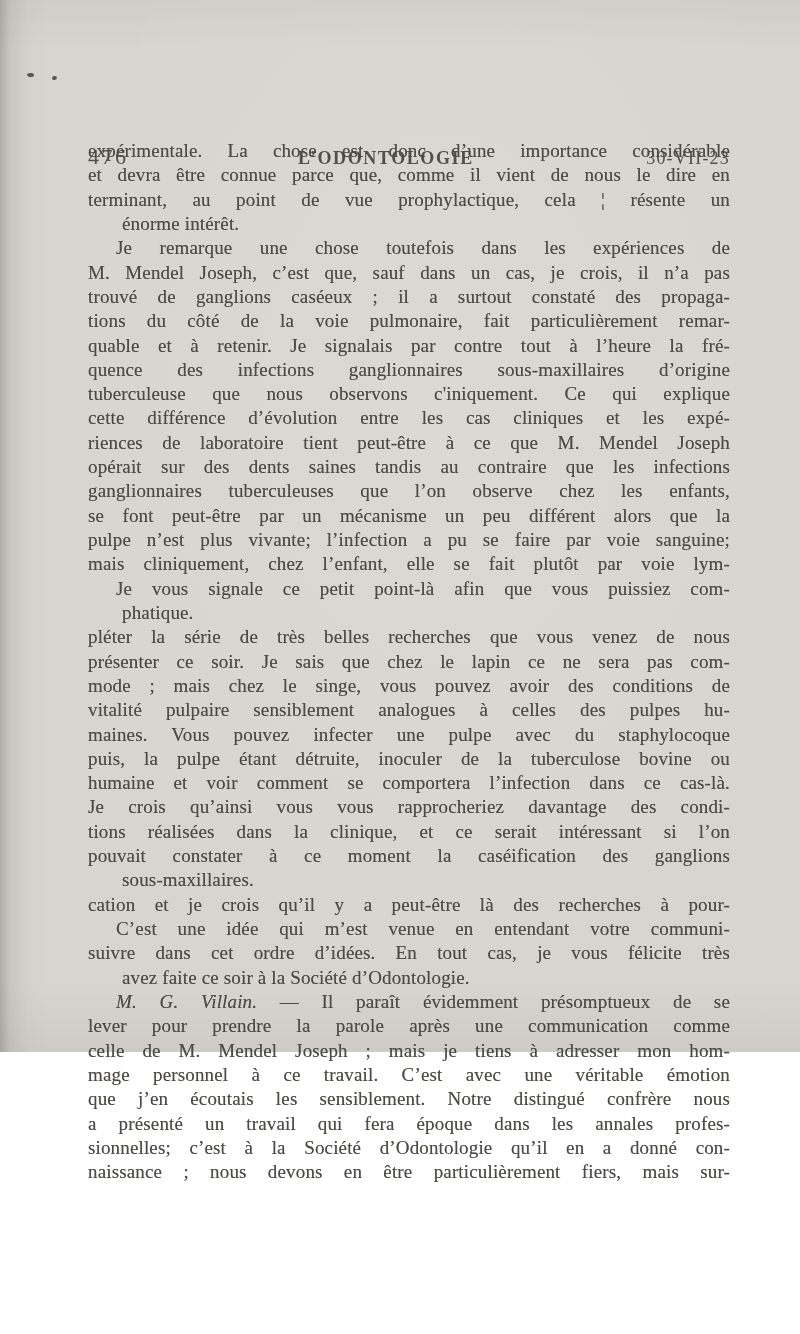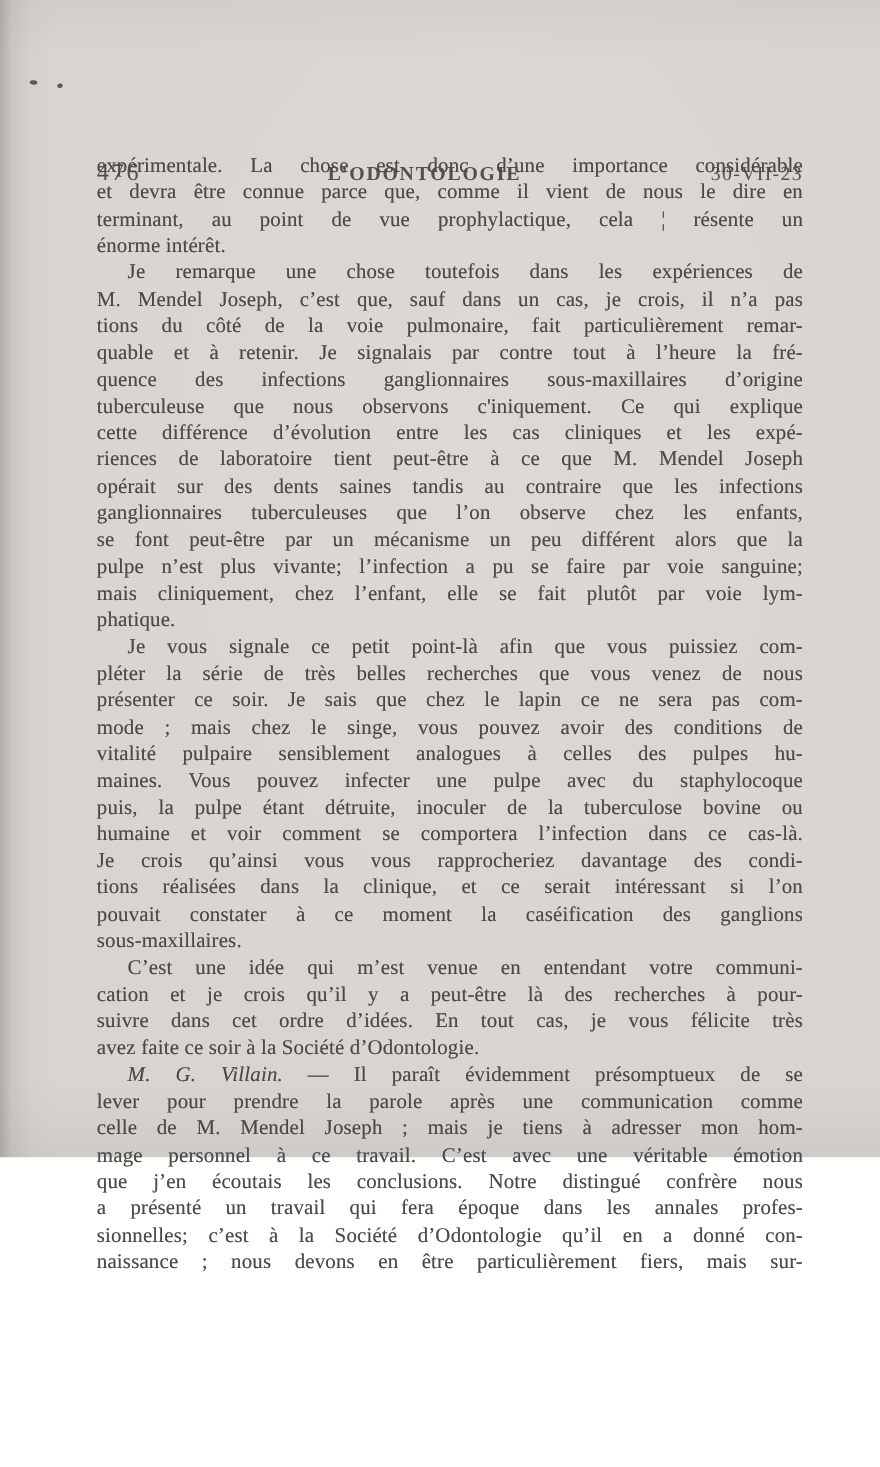--- a/index.html
+++ b/index.html
@@ -64,21 +64,21 @@
     text-shadow: 0 0 0.5px rgba(76,74,70,0.55);
   }
   .line {
     line-height: 24.32px;
     height: 24.32px;
     white-space: nowrap;
     text-align: justify;
     text-align-last: justify;
     font-family: Liberation Serif, serif;
   }
-  .line.last { text-align-last: left; }
+  .line.last { text-align-last: left; margin-left: 34px; }
   .line.indent { text-indent: 28px; }
   .line i { font-style: italic; }
 </style>
 </head>
 <body>
 
 <div class="page">
 
   <div class="ink-speck speck-a"></div>
   <div class="ink-speck speck-b"></div>
@@ -89,51 +89,52 @@
     <span class="issue-date">30-VII-23</span>
   </div>
 
   <div class="text-block">
       <div class="line">expérimentale. La chose est donc d’une importance considérable</div>
       <div class="line">et devra être connue parce que, comme il vient de nous le dire en</div>
       <div class="line">terminant, au point de vue prophylactique, cela ¦ résente un</div>
       <div class="line last">énorme intérêt.</div>
       <div class="line indent">Je remarque une chose toutefois dans les expériences de</div>
       <div class="line">M. Mendel Joseph, c’est que, sauf dans un cas, je crois, il n’a pas</div>
+      <div class="line">trouvé de ganglions caséeux ; il a surtout constaté des propaga-</div>
       <div class="line">tions du côté de la voie pulmonaire, fait particulièrement remar-</div>
       <div class="line">quable et à retenir. Je signalais par contre tout à l’heure la fré-</div>
       <div class="line">quence des infections ganglionnaires sous-maxillaires d’origine</div>
       <div class="line">tuberculeuse que nous observons c'iniquement. Ce qui explique</div>
       <div class="line">cette différence d’évolution entre les cas cliniques et les expé-</div>
       <div class="line">riences de laboratoire tient peut-être à ce que M. Mendel Joseph</div>
       <div class="line">opérait sur des dents saines tandis au contraire que les infections</div>
       <div class="line">ganglionnaires tuberculeuses que l’on observe chez les enfants,</div>
       <div class="line">se font peut-être par un mécanisme un peu différent alors que la</div>
       <div class="line">pulpe n’est plus vivante; l’infection a pu se faire par voie sanguine;</div>
       <div class="line">mais cliniquement, chez l’enfant, elle se fait plutôt par voie lym-</div>
+      <div class="line indent">Je vous signale ce petit point-là afin que vous puissiez com-</div>
       <div class="line last">phatique.</div>
-      <div class="line indent">Je vous signale ce petit point-là afin que vous puissiez com-</div>
       <div class="line">pléter la série de très belles recherches que vous venez de nous</div>
       <div class="line">présenter ce soir. Je sais que chez le lapin ce ne sera pas com-</div>
       <div class="line">mode ; mais chez le singe, vous pouvez avoir des conditions de</div>
       <div class="line">vitalité pulpaire sensiblement analogues à celles des pulpes hu-</div>
       <div class="line">maines. Vous pouvez infecter une pulpe avec du staphylocoque</div>
       <div class="line">puis, la pulpe étant détruite, inoculer de la tuberculose bovine ou</div>
       <div class="line">humaine et voir comment se comportera l’infection dans ce cas-là.</div>
       <div class="line">Je crois qu’ainsi vous vous rapprocheriez davantage des condi-</div>
       <div class="line">tions réalisées dans la clinique, et ce serait intéressant si l’on</div>
       <div class="line">pouvait constater à ce moment la caséification des ganglions</div>
       <div class="line last">sous-maxillaires.</div>
+      <div class="line">cation et je crois qu’il y a peut-être là des recherches à pour-</div>
       <div class="line indent">C’est une idée qui m’est venue en entendant votre communi-</div>
-      <div class="line">cation et je crois qu’il y a peut-être là des recherches à pour-</div>
       <div class="line">suivre dans cet ordre d’idées. En tout cas, je vous félicite très</div>
       <div class="line last">avez faite ce soir à la Société d’Odontologie.</div>
       <div class="line indent"><i>M. G. Villain.</i> — Il paraît évidemment présomptueux de se</div>
       <div class="line">lever pour prendre la parole après une communication comme</div>
       <div class="line">celle de M. Mendel Joseph ; mais je tiens à adresser mon hom-</div>
       <div class="line">mage personnel à ce travail. C’est avec une véritable émotion</div>
-      <div class="line">que j’en écoutais les conclusions. Notre distingué confrère nous</div>
+      <div class="line">que j’en écoutais les sensiblement. Notre distingué confrère nous</div>
       <div class="line">a présenté un travail qui fera époque dans les annales profes-</div>
       <div class="line">sionnelles; c’est à la Société d’Odontologie qu’il en a donné con-</div>
       <div class="line">naissance ; nous devons en être particulièrement fiers, mais sur-</div>
     </div>
 
 </div>
 
 </body></html>

